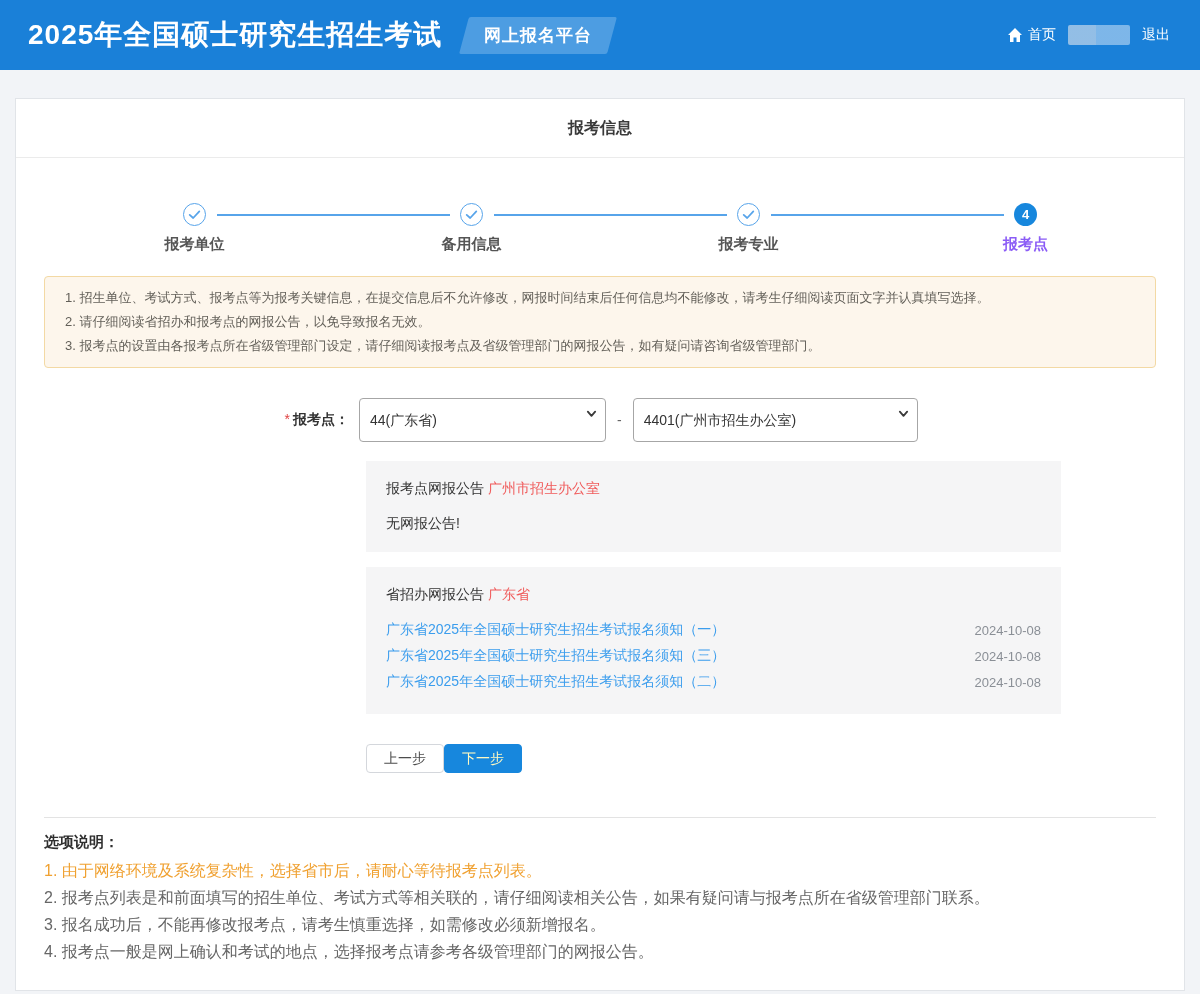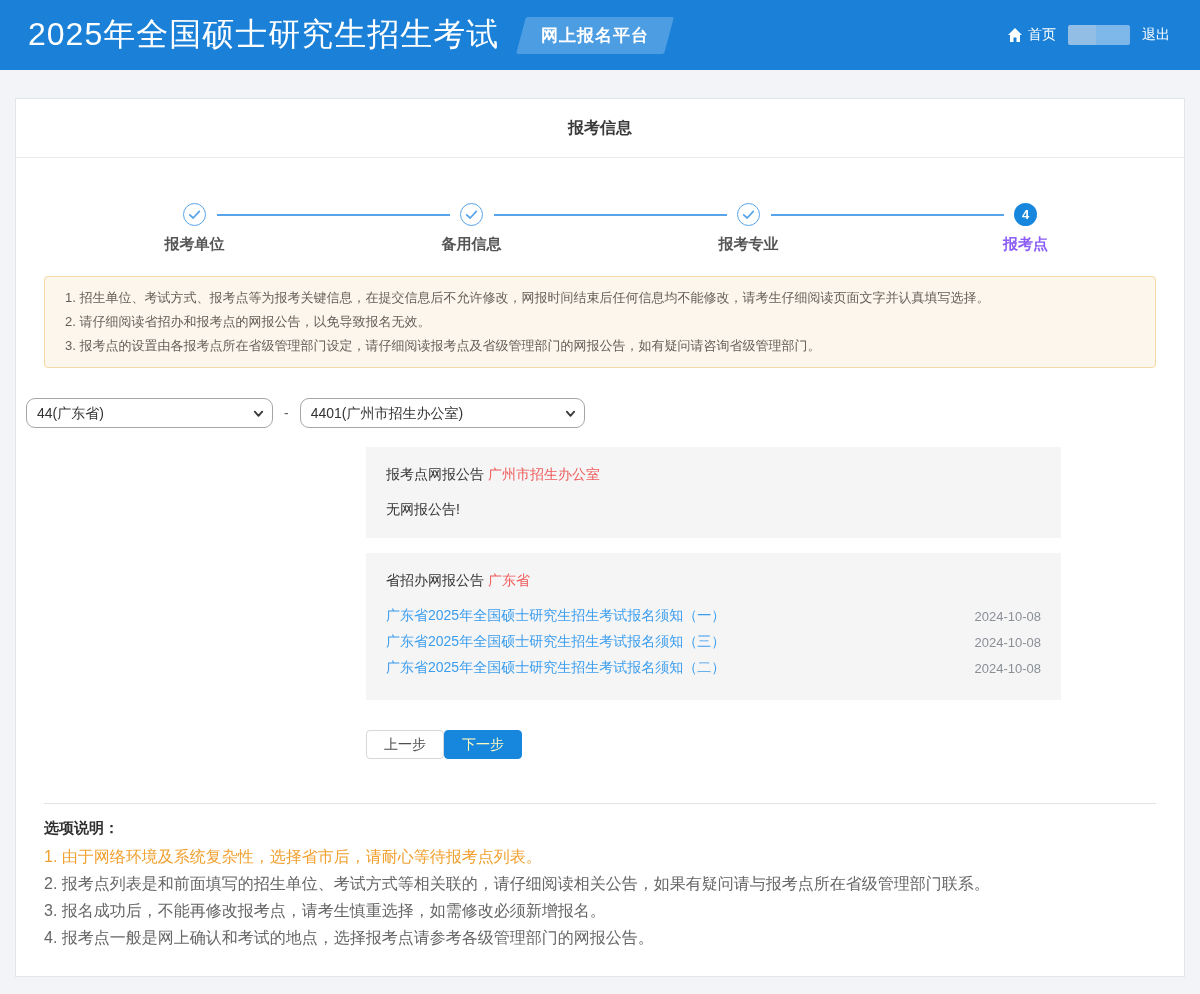--- a/index.html
+++ b/index.html
@@ -21,21 +21,21 @@
     font-family:"Liberation Sans","DejaVu Sans",sans-serif;
     background:var(--page-bg);
     color:#333;
     overflow:hidden;
   }
   
   .header{
     height:70px;background:var(--header-blue);
     display:flex;align-items:center;padding:0 30px 0 28px;
   }
-  .header-title{color:#fff;font-size:32px;font-weight:normal;letter-spacing:1px;}
+  .header-title{color:#fff;font-size:28px;font-weight:bold;letter-spacing:1px;}
   .header-badge{
     margin-left:22px;background:var(--badge-blue);
     transform:skewX(-15deg);padding:7px 20px;border-radius:2px;
   }
   .header-badge span{
     display:inline-block;transform:skewX(15deg);
     color:#fff;font-size:17px;font-weight:bold;letter-spacing:1px;
   }
   .header-nav{margin-left:auto;display:flex;align-items:center;gap:2px;}
   .nav-link{color:#fff;font-size:14px;text-decoration:none;display:flex;align-items:center;gap:5px;cursor:pointer;}
@@ -76,21 +76,21 @@
     border:1px solid var(--notice-border);border-radius:4px;
     padding:9px 20px;font-size:13px;line-height:24px;color:#625f58;
   }
   
   .form-row{margin-top:30px;display:flex;align-items:center;}
   .form-label{width:333px;text-align:right;font-size:14px;font-weight:600;color:#333;}
   .req{color:#e04343;margin-right:3px;font-weight:normal;}
   .select-wrap{position:relative;display:inline-block;margin-left:10px;}
   select{
     appearance:none;-webkit-appearance:none;
-    height:30px;border:1px solid #a6a6a6;border-radius:9px;
+    height:44px;border:1px solid #a6a6a6;border-radius:4px;
     font-size:14px;color:#333;padding:0 28px 0 10px;background:#fff;
     font-family:inherit;cursor:pointer;
   }
   .sel-province{width:247px;}
   .sel-site{width:285px;}
   .chevron{
     position:absolute;right:9px;top:10px;pointer-events:none;
     width:11px;height:11px;
   }
   .dash{margin:0 11px;color:#666;font-size:14px;}
@@ -182,20 +182,23 @@
     </div>
   </div>
 
   <div class="notice">
     <div>1. 招生单位、考试方式、报考点等为报考关键信息，在提交信息后不允许修改，网报时间结束后任何信息均不能修改，请考生仔细阅读页面文字并认真填写选择。</div>
     <div>2. 请仔细阅读省招办和报考点的网报公告，以免导致报名无效。</div>
     <div>3. 报考点的设置由各报考点所在省级管理部门设定，请仔细阅读报考点及省级管理部门的网报公告，如有疑问请咨询省级管理部门。</div>
   </div>
 
   <div class="form-row">
+    <div class="form-label">
+      <span class="req">*</span><span>报考点：</span>
+    </div>
     <span class="select-wrap">
       <select class="sel-province">
         <option>44(广东省)</option>
       </select>
       <svg class="chevron" viewBox="0 0 12 12">
           <polyline points="2,4 6,8.5 10,4" fill="none" stroke="#3a3a3a" stroke-width="2" stroke-linecap="round" stroke-linejoin="round"></polyline>
         </svg>
     </span>
     <span class="dash">-</span>
     <span class="select-wrap" style="margin-left:0">

